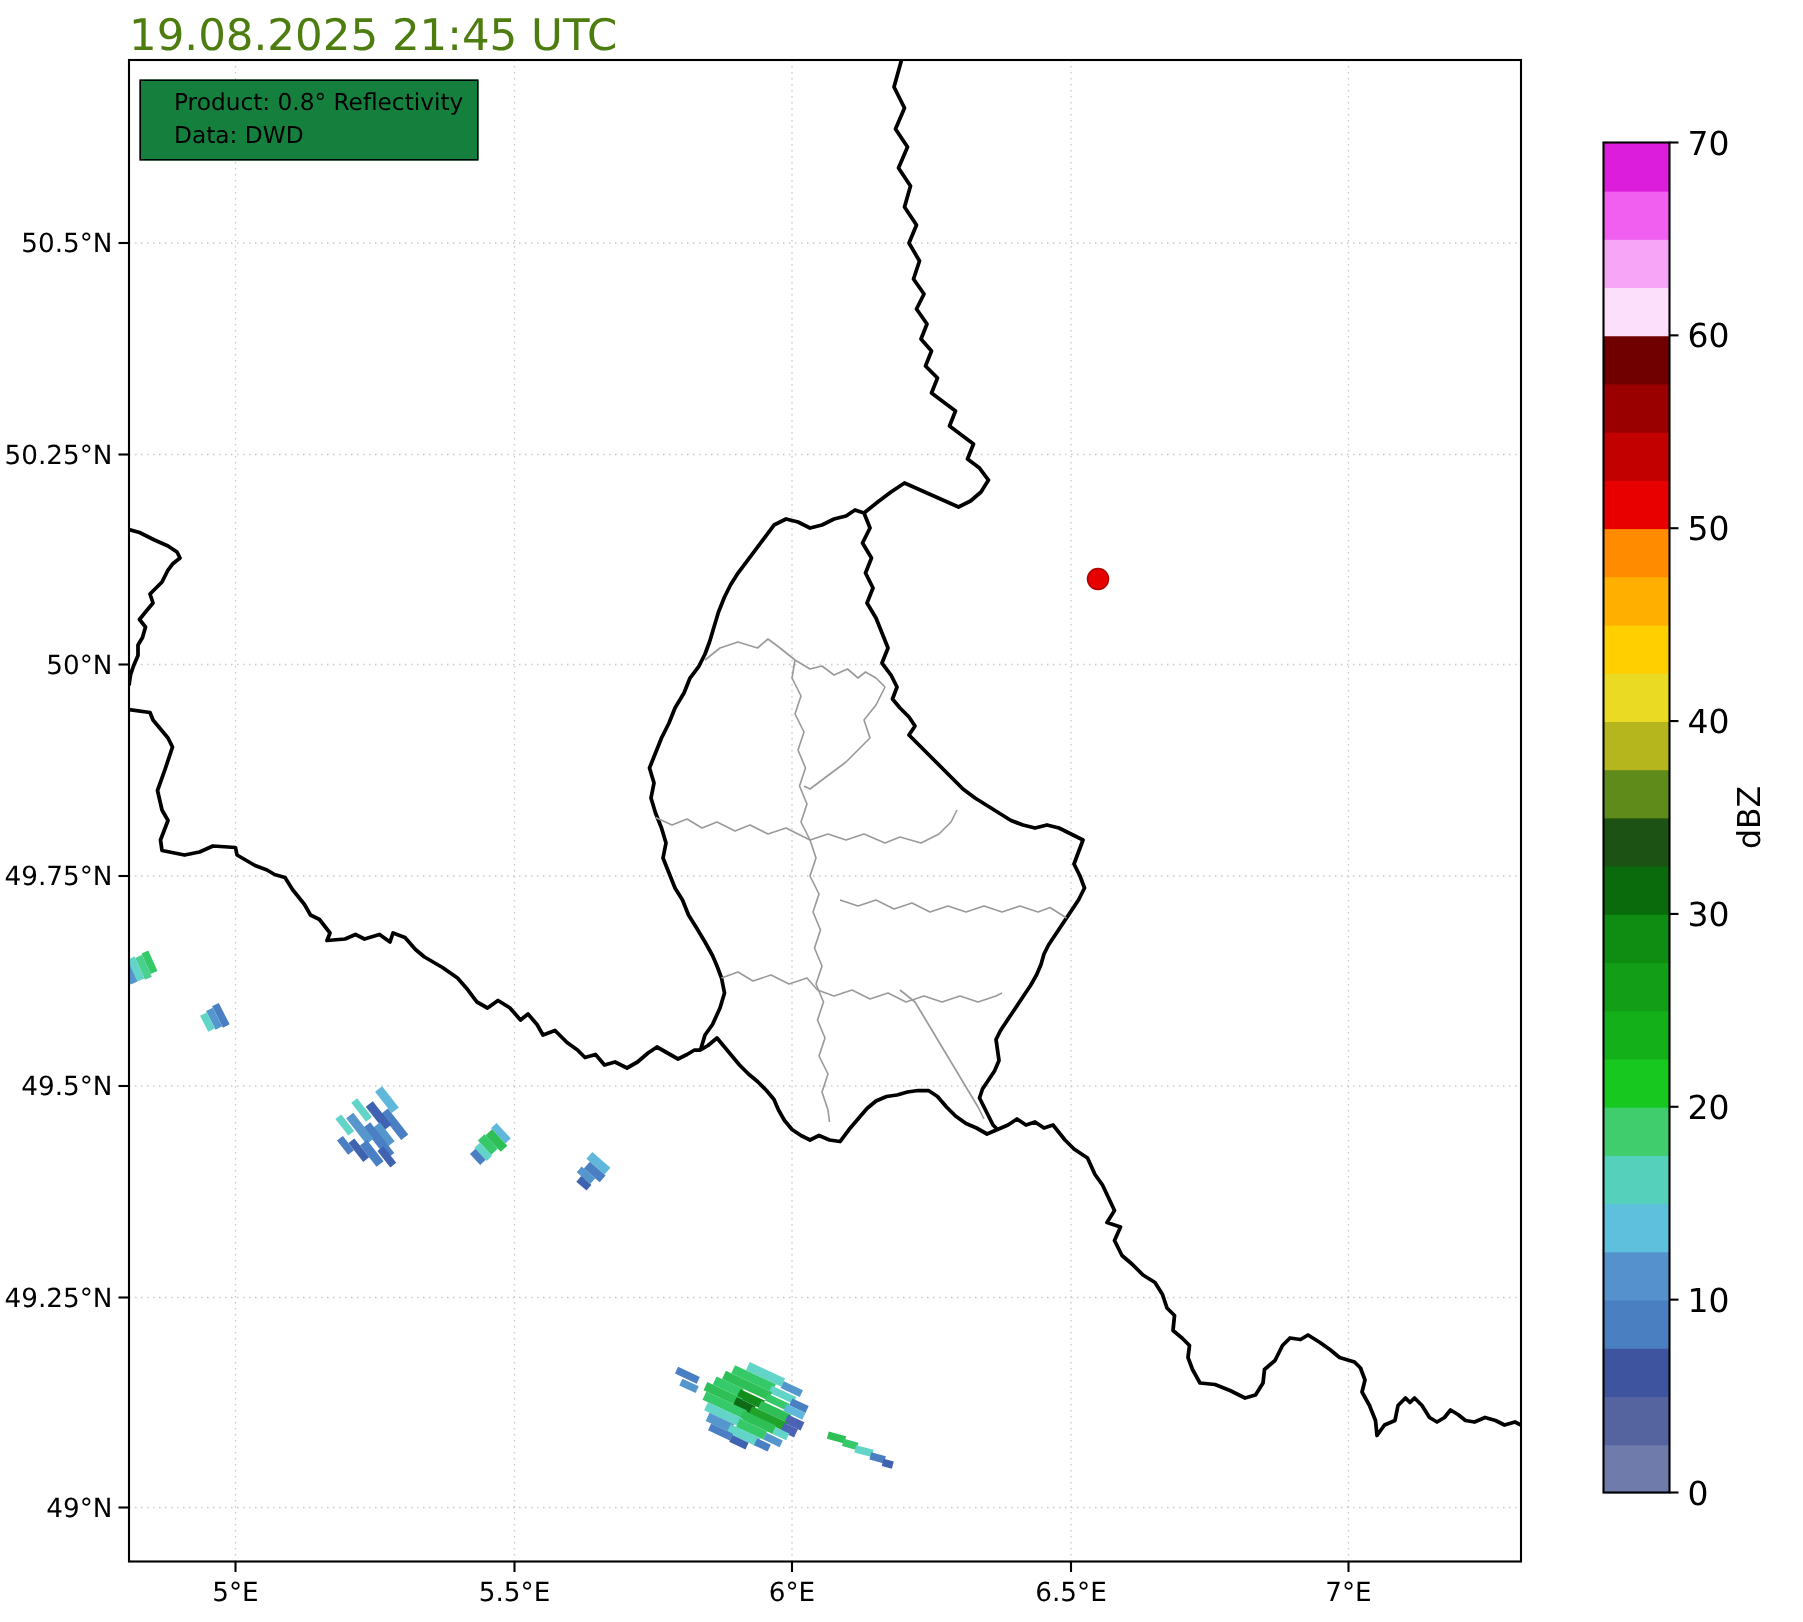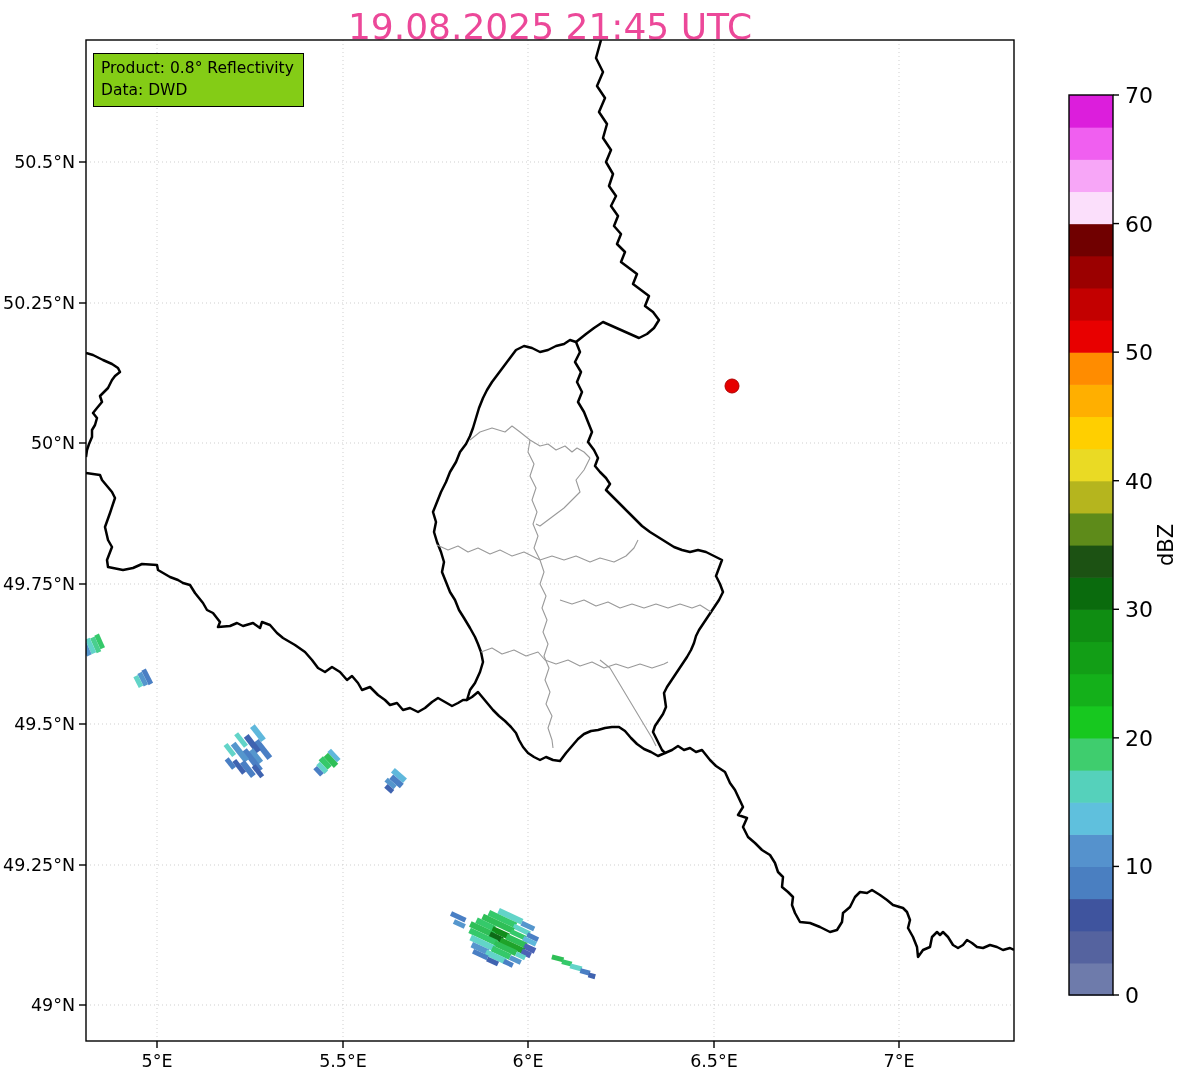--- a/index.html
+++ b/index.html
@@ -1,21 +1,21 @@
 <!DOCTYPE html>
 <html><head>
 <meta charset="utf-8">
 <style>
   html,body{margin:0;padding:0;background:#ffffff;}
   .fig{position:relative;width:1202px;height:1081px;background:#ffffff;
        font-family:"DejaVu Sans","Liberation Sans",sans-serif;overflow:hidden;}
-  .title{position:absolute;left:86px;top:6px;width:928px;text-align:center;
-         font-size:36px;color:#ec4899;}
-  .product-box{position:absolute;left:93px;top:53px;background:#84cc16;
-         border:1.6px solid #000;padding:3px 9px 5px 7px;font-size:15.5px;
+  .title{position:absolute;left:86px;top:6px;width:928px;
+         font-size:29px;color:#4d7c0f;}
+  .product-box{position:absolute;left:93px;top:53px;background:#15803d;
+         border:1.6px solid #000;padding:3px 9px 5px 22px;font-size:15.5px;
          line-height:1.42;color:#000;z-index:5;}
   svg{position:absolute;left:0;top:0;}
   text{font-family:"DejaVu Sans","Liberation Sans",sans-serif;fill:#000;}
 </style>
 </head>
 <body>
 
 <div class="fig">
 
   <div class="title">19.08.2025 21:45 UTC</div>

